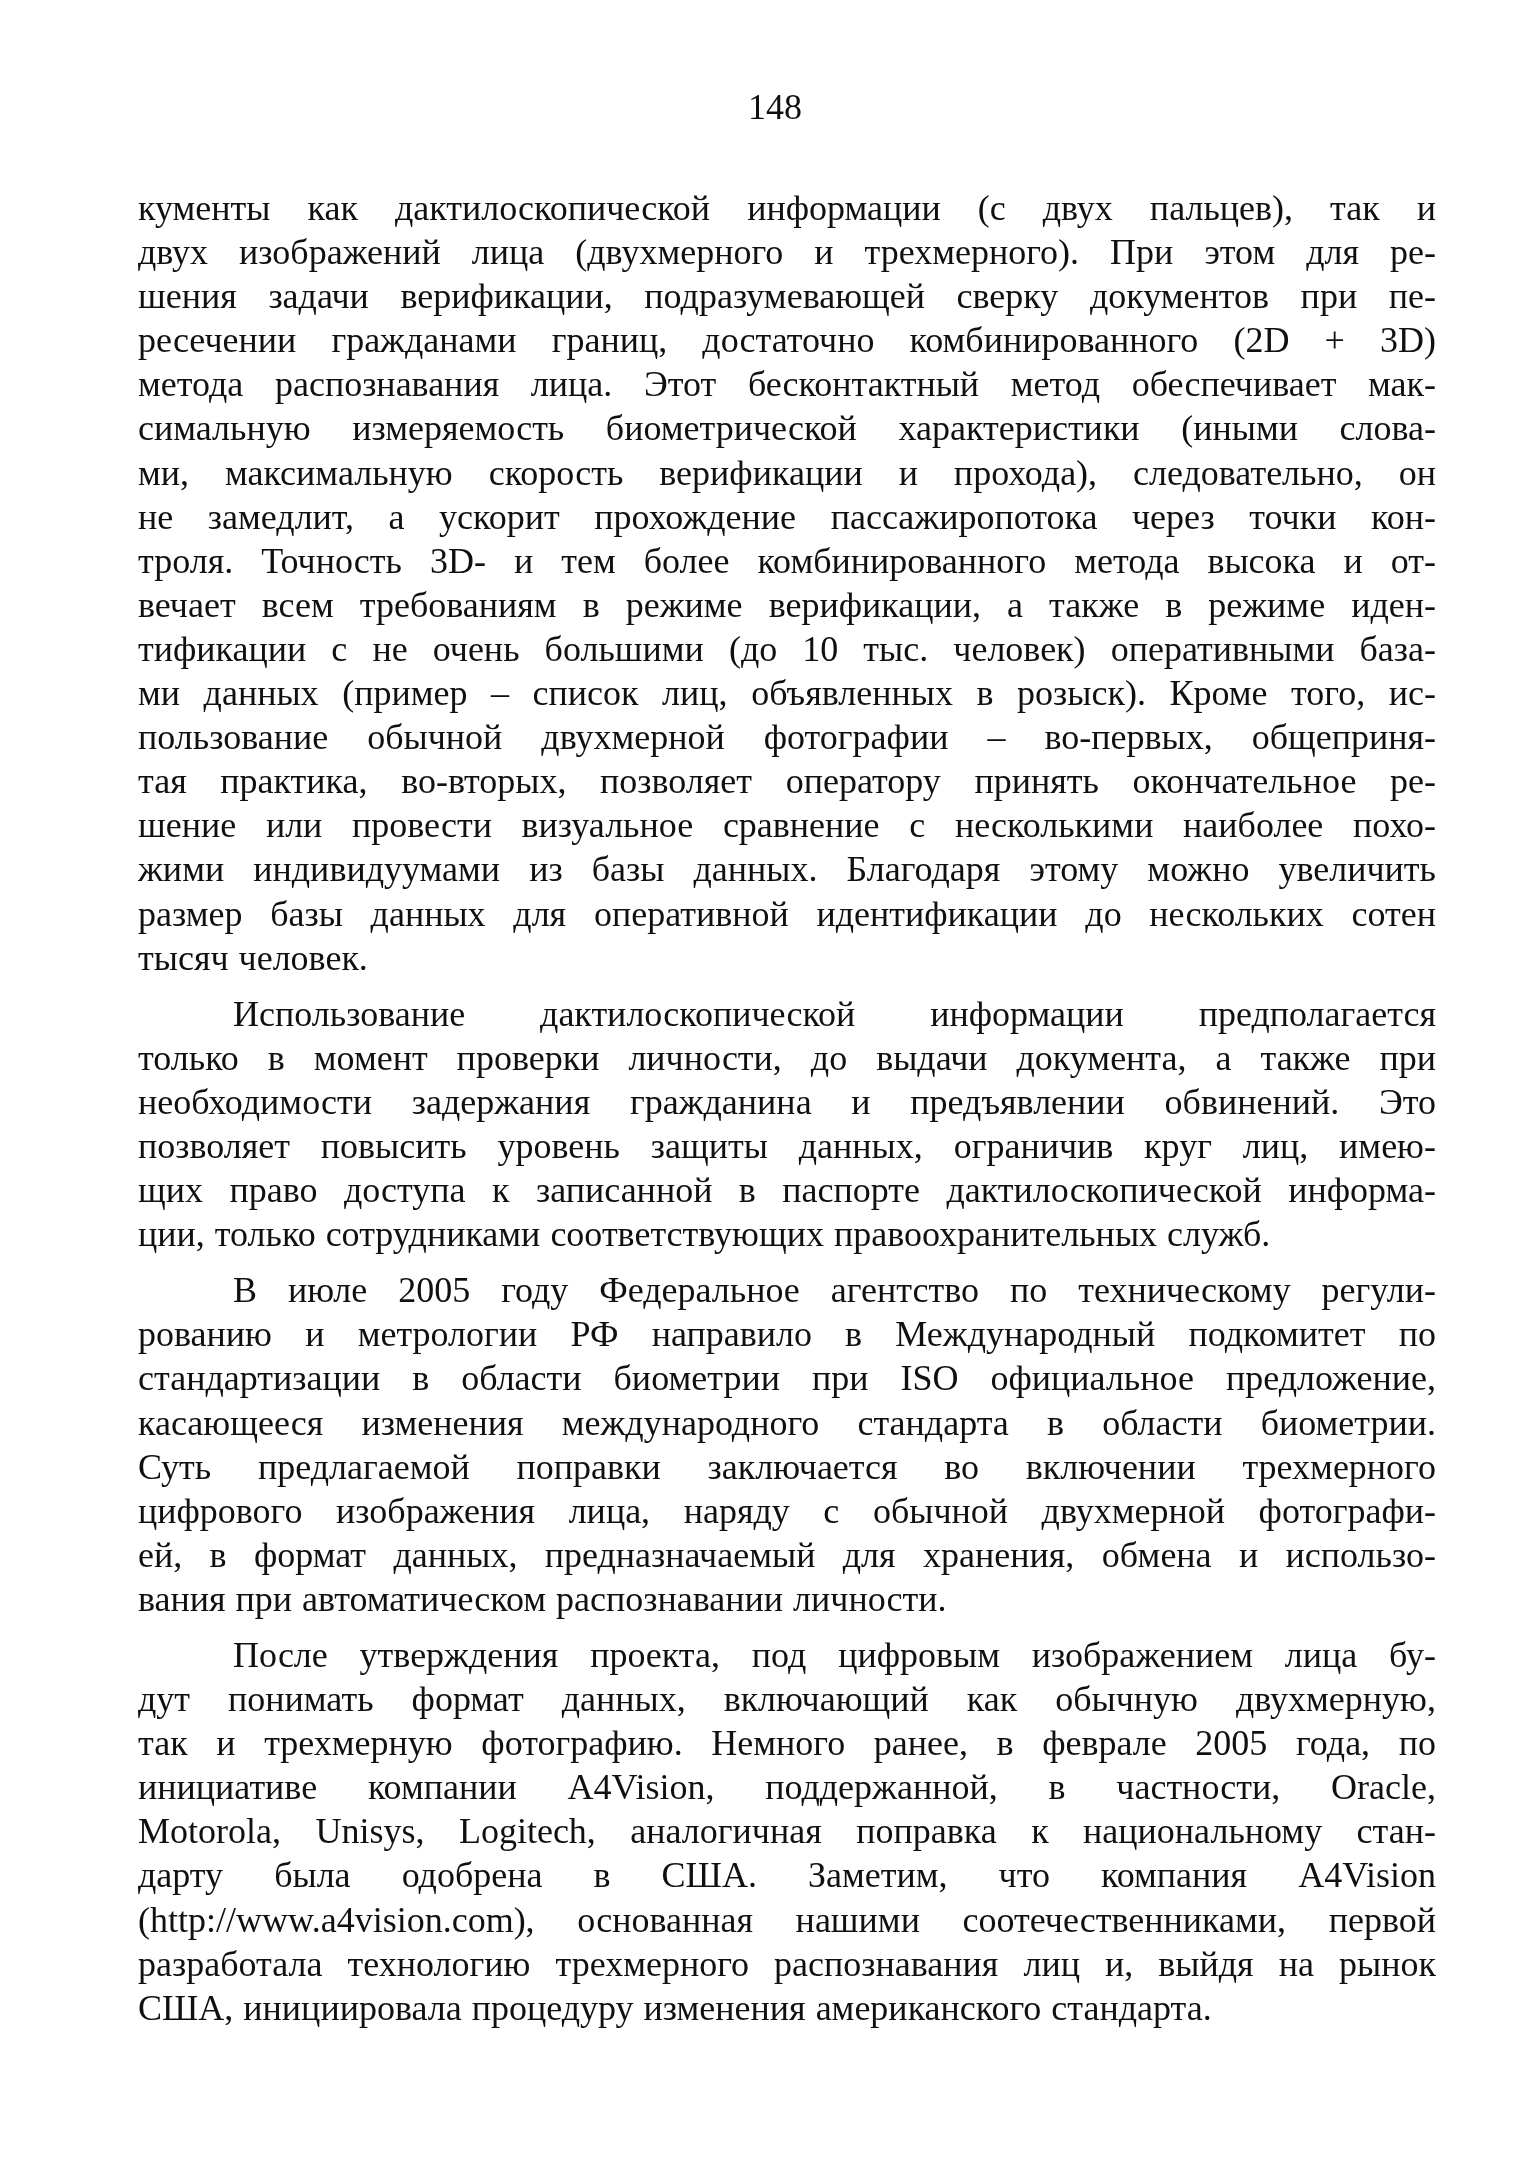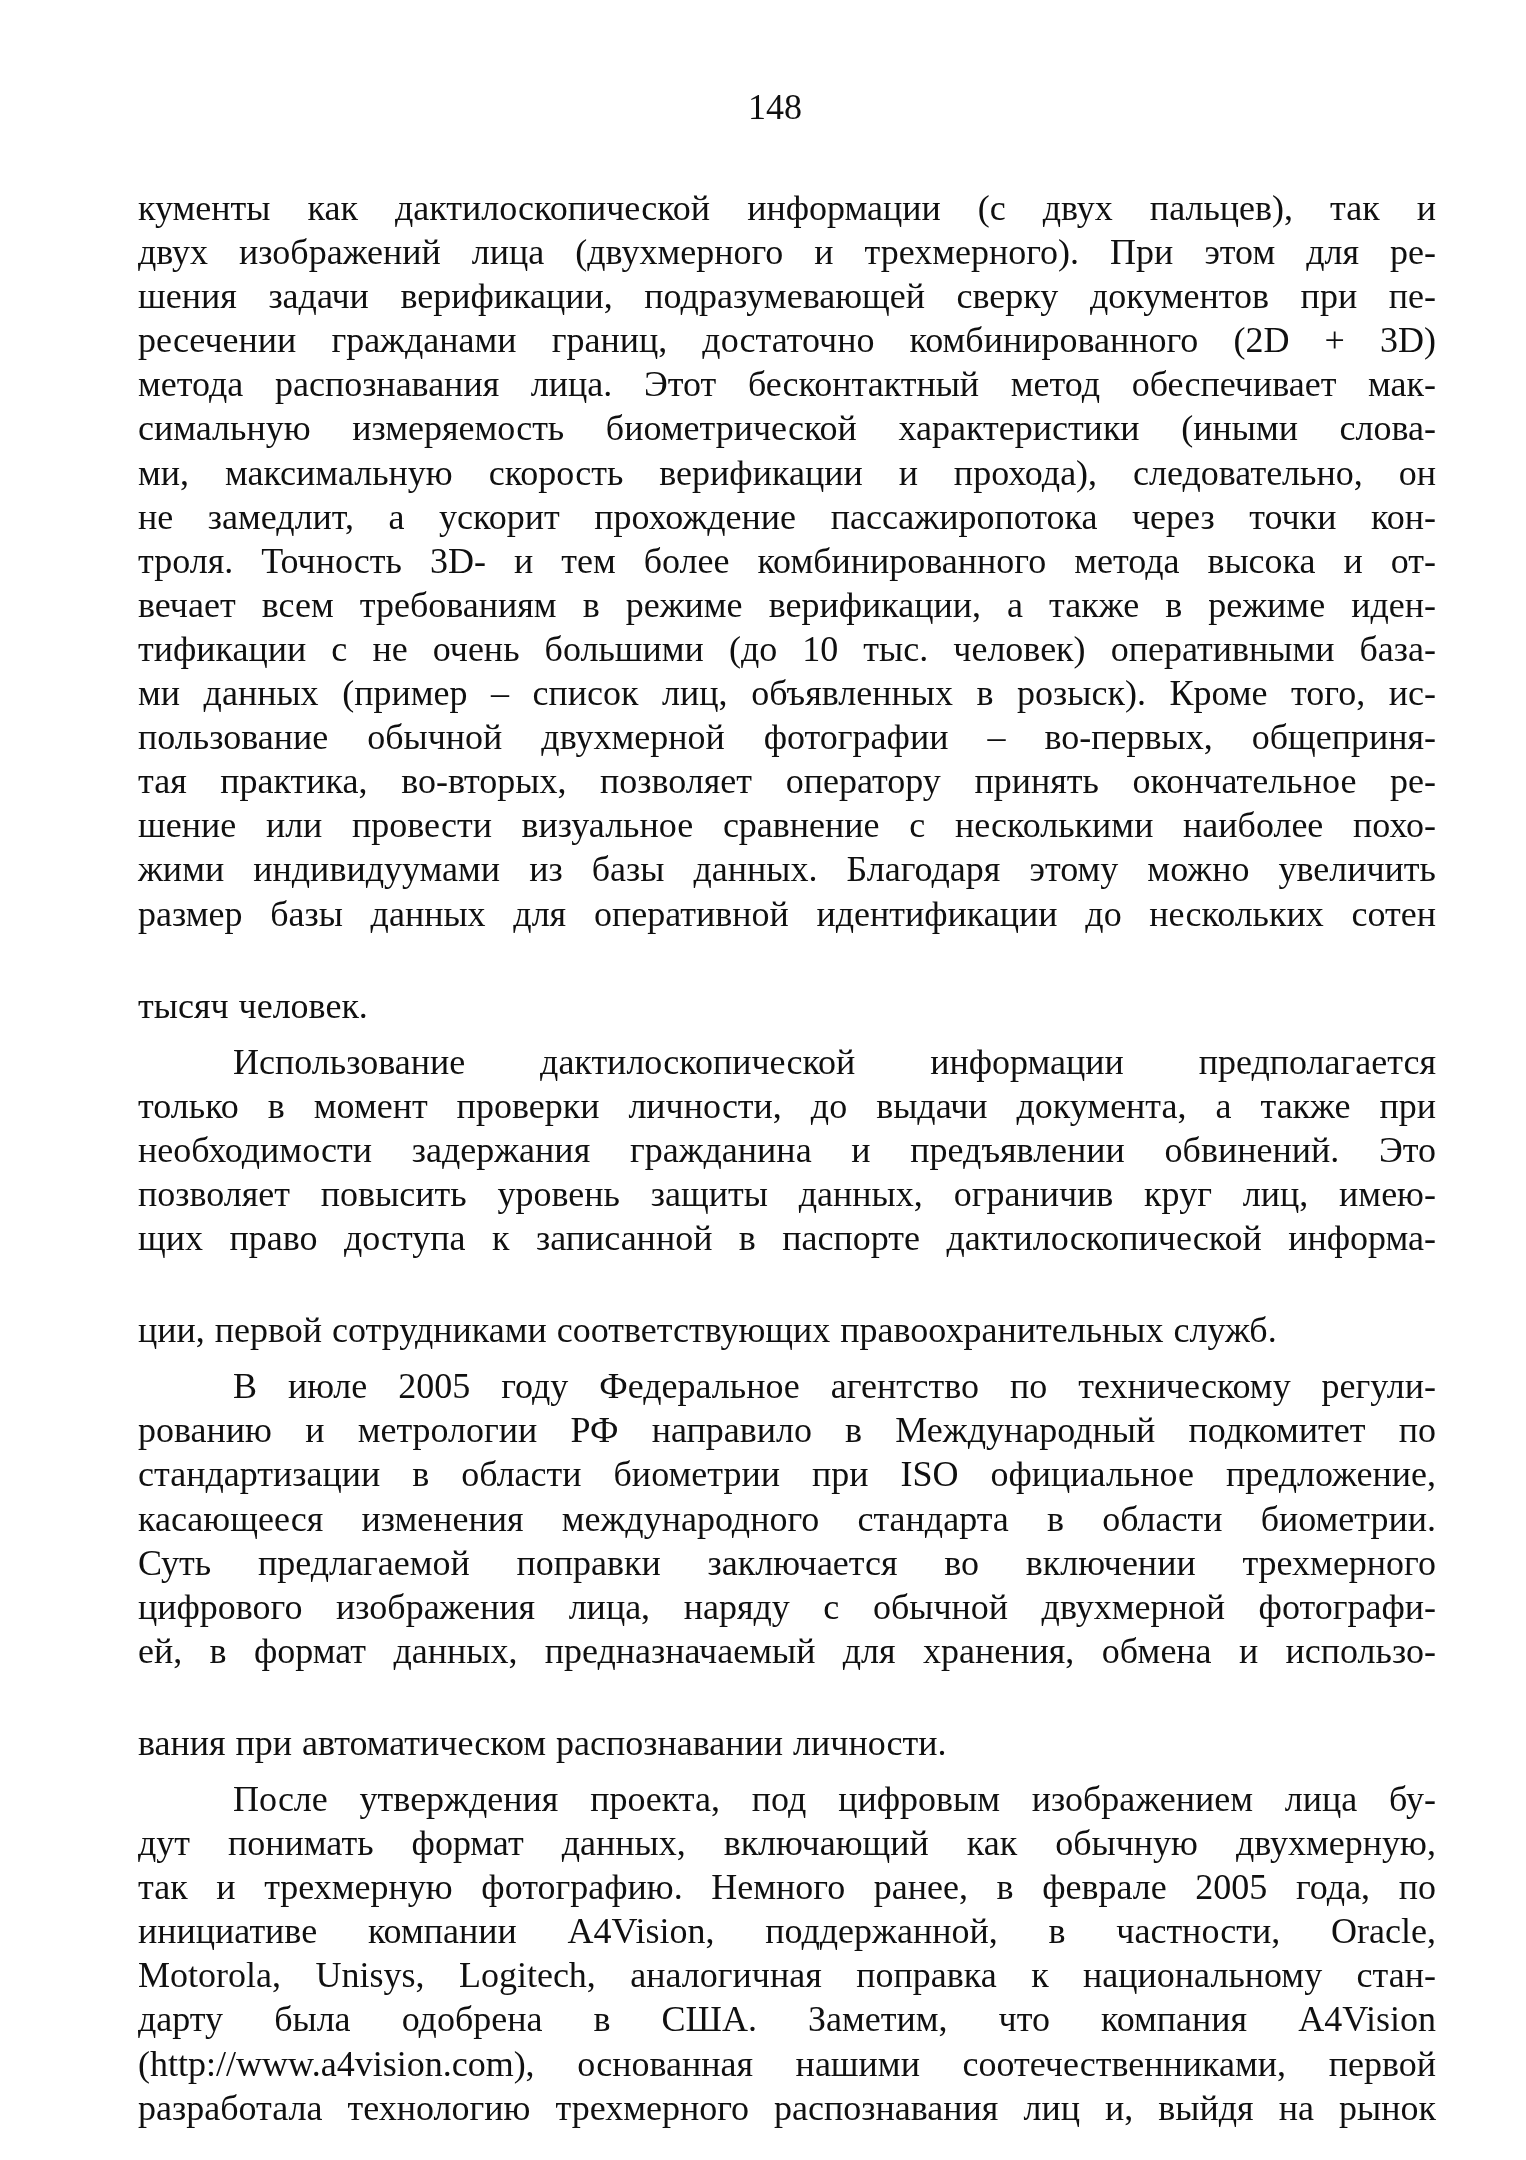--- a/index.html
+++ b/index.html
@@ -43,21 +43,20 @@
     text-align-last: justify;
     -moz-text-align-last: justify;
     word-spacing: 1px;
   }
   .text-line.indent {
     padding-left: 95px;
     margin-top: 12px;
   }
   .text-line.last {
     text-align-last: left;
-    margin-top: 48px;
     -moz-text-align-last: left;
   }
 </style>
 </head>
 <body>
 
 <div class="page">
   <div class="page-number">148</div>
   <div class="text-block">
       <div class="para">
@@ -79,21 +78,21 @@
         <div class="text-line">жими индивидуумами из базы данных. Благодаря этому можно увеличить</div>
         <div class="text-line">размер базы данных для оперативной идентификации до нескольких сотен</div>
         <div class="text-line last">тысяч человек.</div>
       </div>
       <div class="para">
         <div class="text-line indent">Использование дактилоскопической информации предполагается</div>
         <div class="text-line">только в момент проверки личности, до выдачи документа, а также при</div>
         <div class="text-line">необходимости задержания гражданина и предъявлении обвинений. Это</div>
         <div class="text-line">позволяет повысить уровень защиты данных, ограничив круг лиц, имею-</div>
         <div class="text-line">щих право доступа к записанной в паспорте дактилоскопической информа-</div>
-        <div class="text-line last">ции, первой сотрудниками соответствующих правоохранительных служб.</div>
+        <div class="text-line last">ции, только сотрудниками соответствующих правоохранительных служб.</div>
       </div>
       <div class="para">
         <div class="text-line indent">В июле 2005 году Федеральное агентство по техническому регули-</div>
         <div class="text-line">рованию и метрологии РФ направило в Международный подкомитет по</div>
         <div class="text-line">стандартизации в области биометрии при ISO официальное предложение,</div>
         <div class="text-line">касающееся изменения международного стандарта в области биометрии.</div>
         <div class="text-line">Суть предлагаемой поправки заключается во включении трехмерного</div>
         <div class="text-line">цифрового изображения лица, наряду с обычной двухмерной фотографи-</div>
         <div class="text-line">ей, в формат данных, предназначаемый для хранения, обмена и использо-</div>
         <div class="text-line last">вания при автоматическом распознавании личности.</div>

